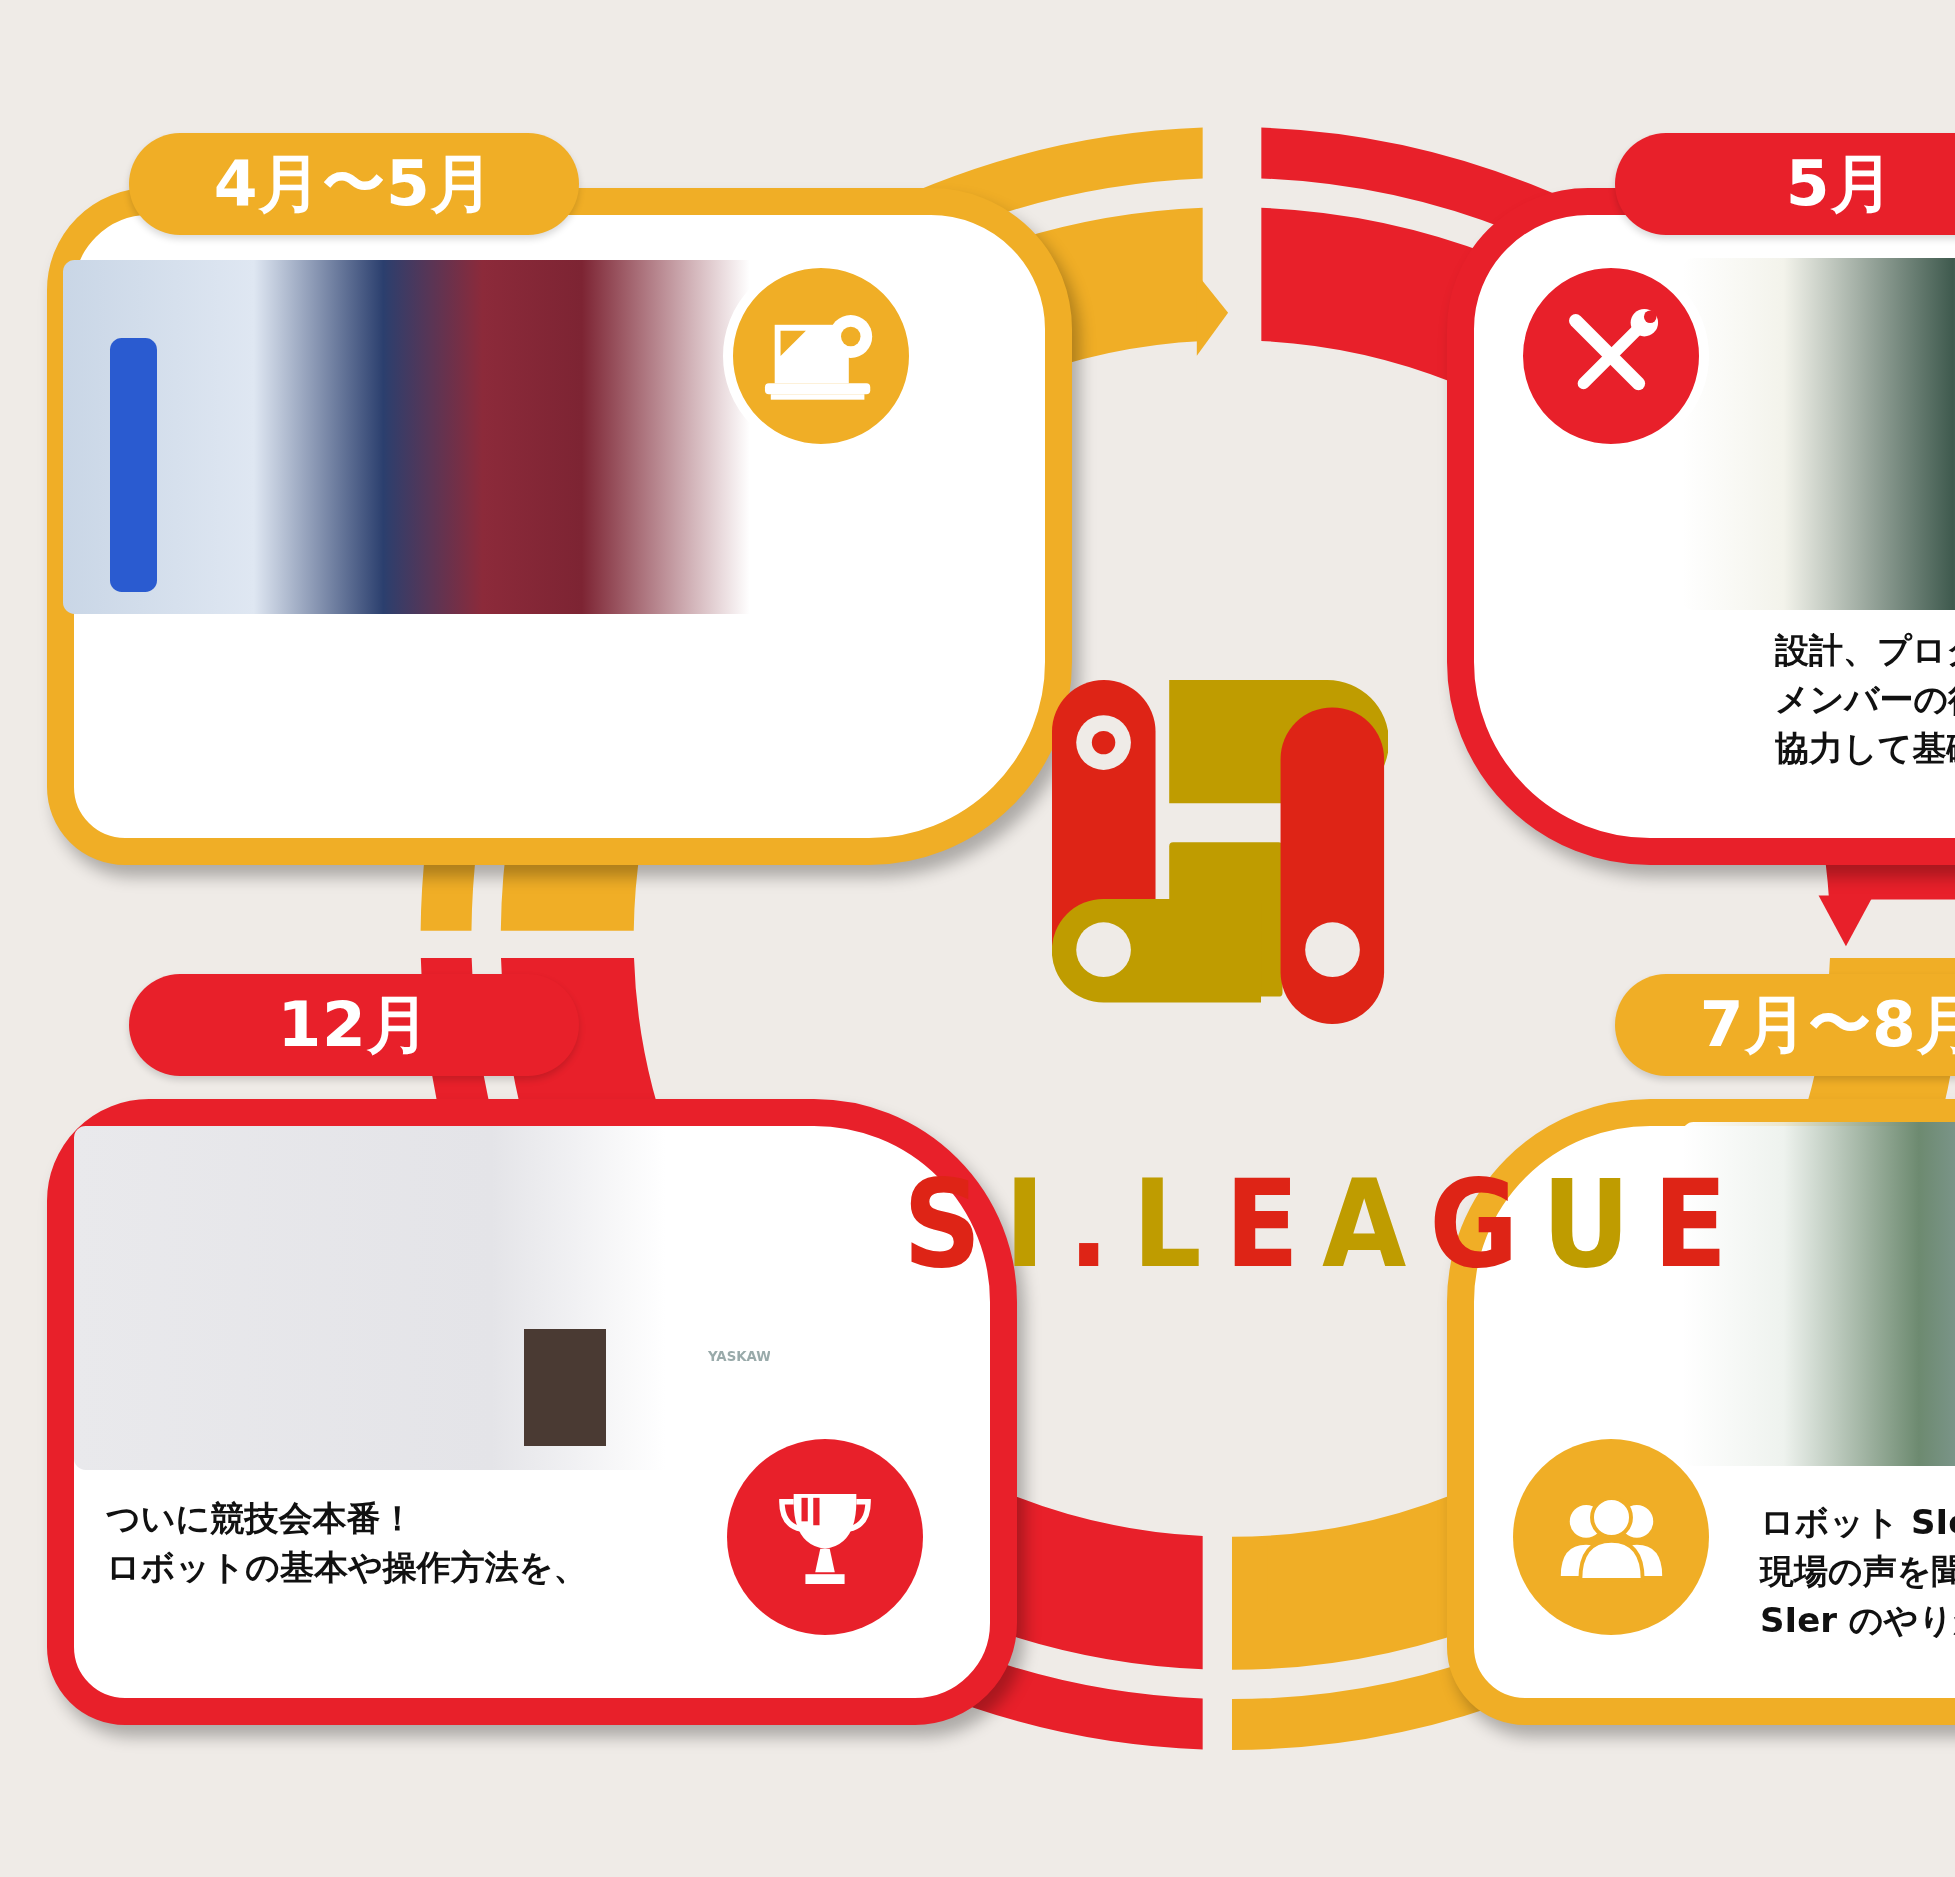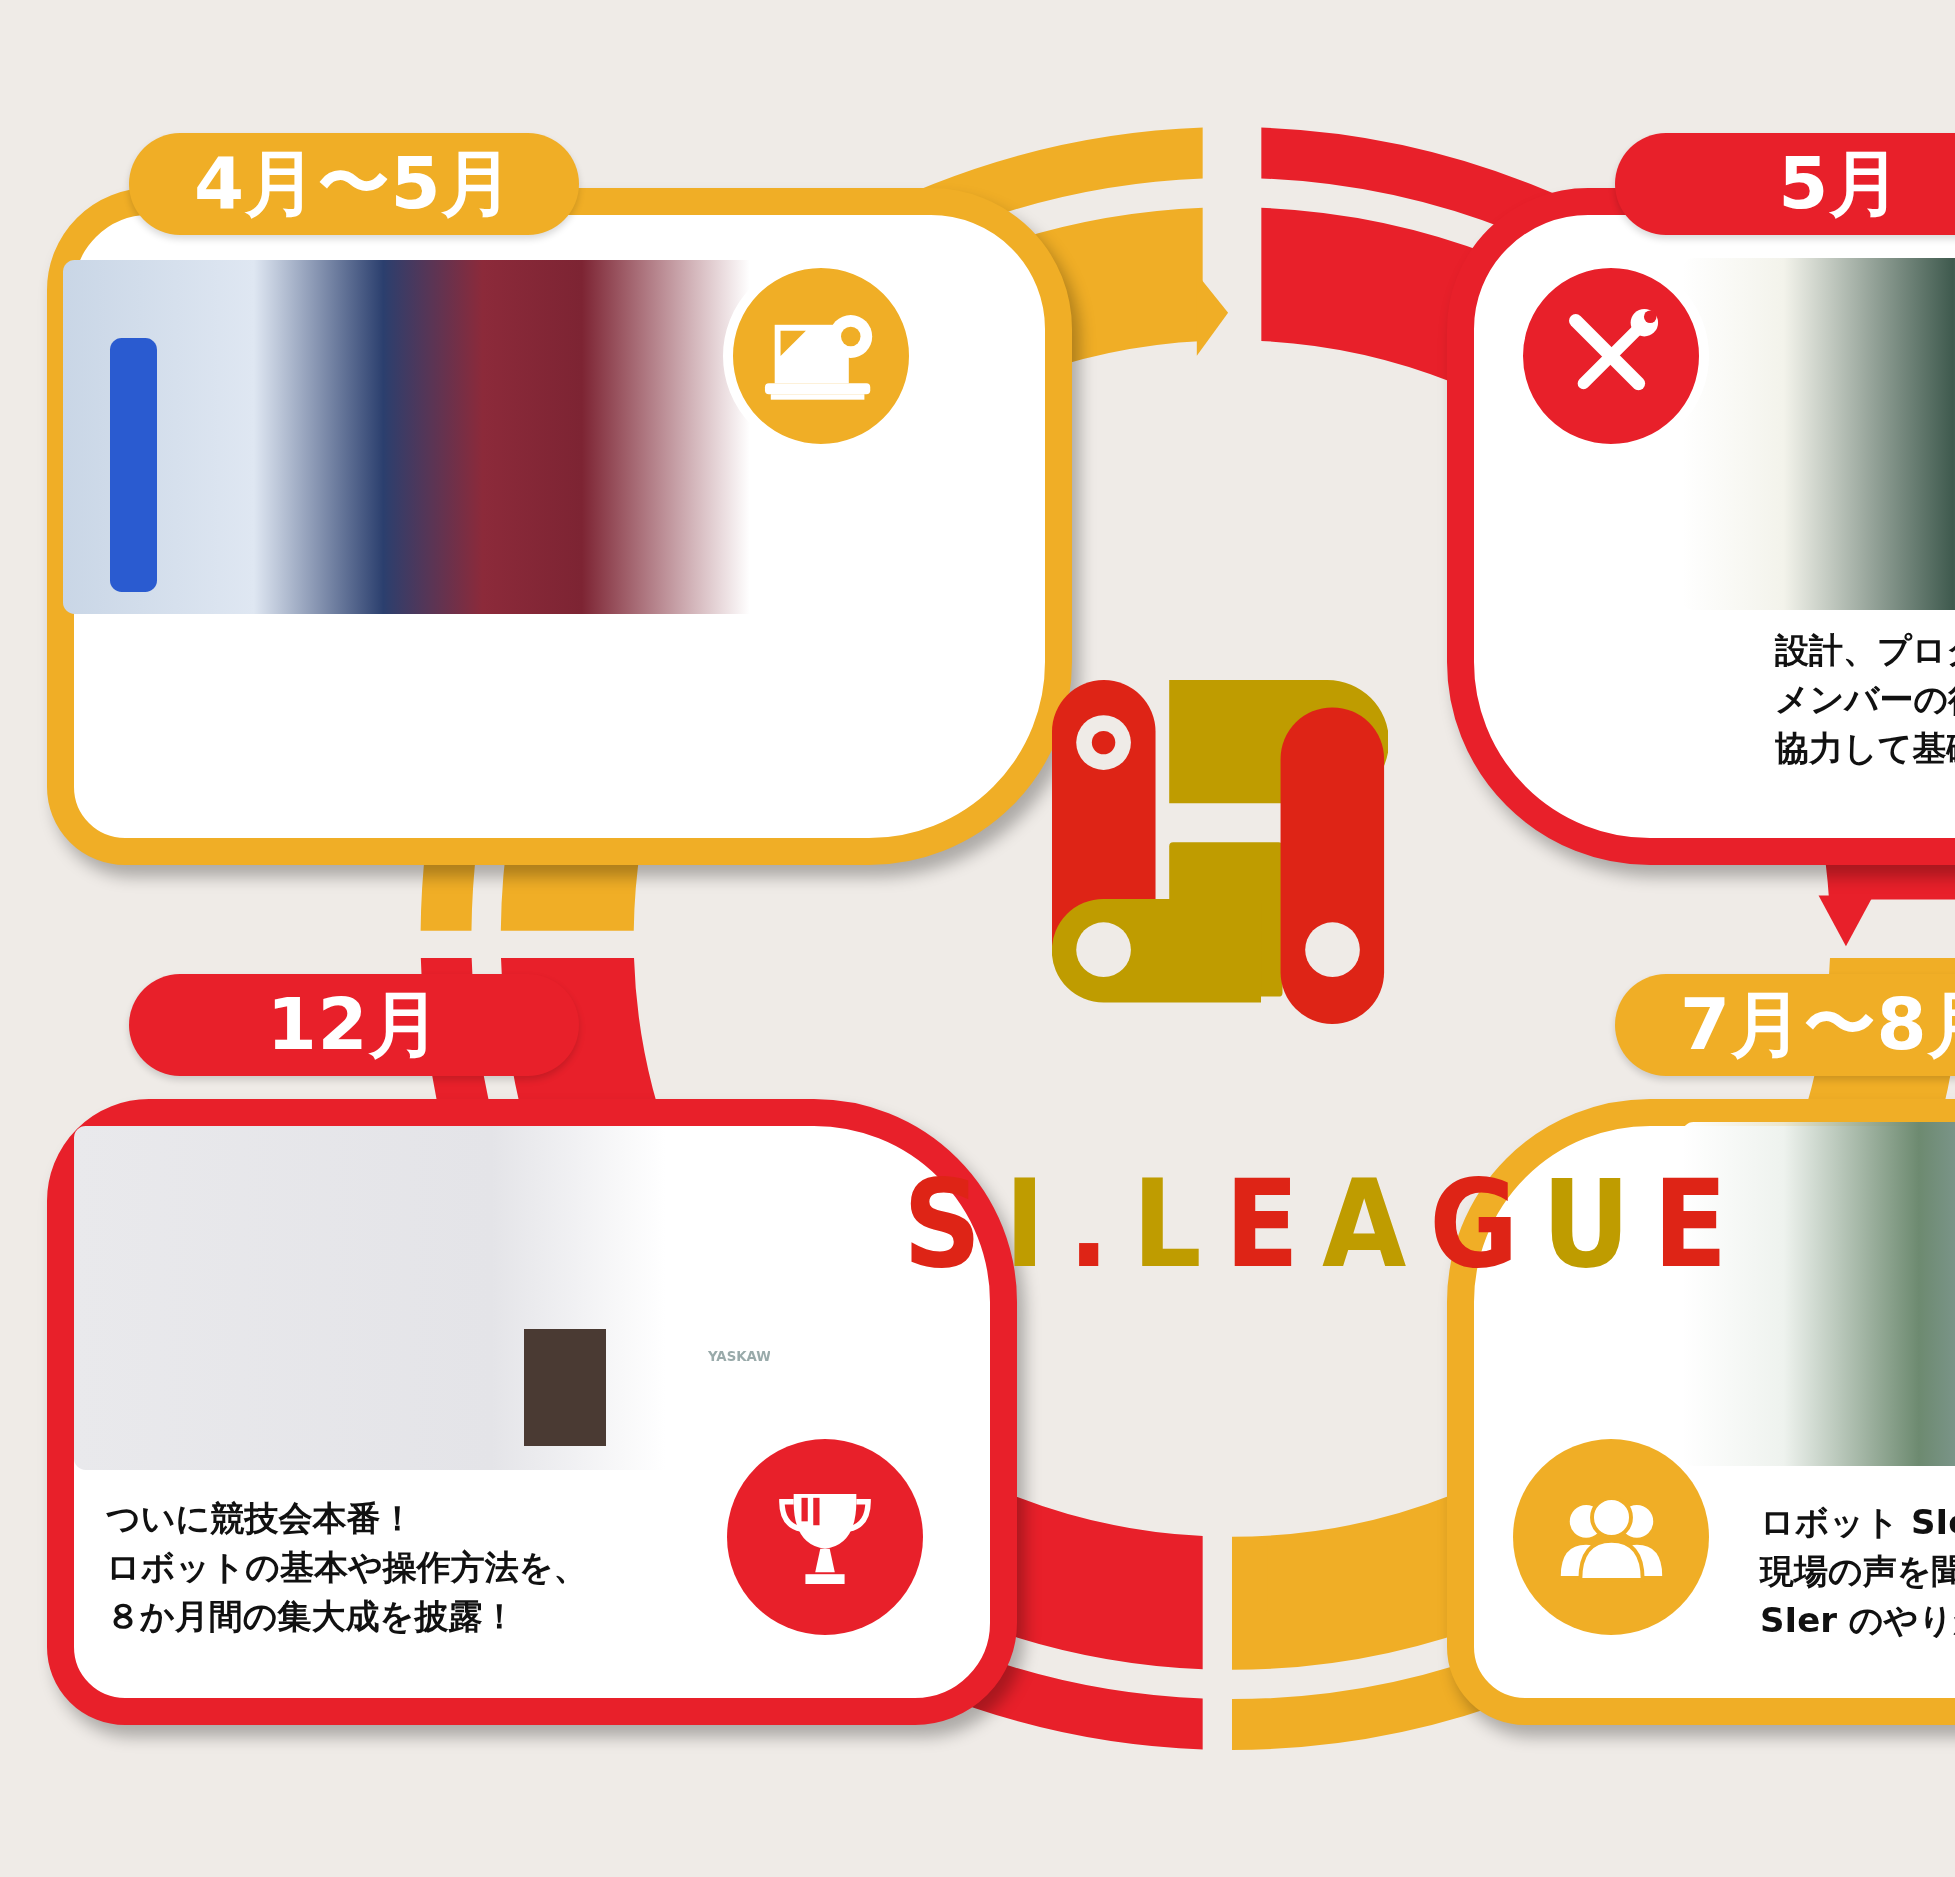--- a/index.html
+++ b/index.html
@@ -4,21 +4,21 @@
 <style>
   html, body { margin:0; padding:0; }
   body { width:2464px; height:1877px; background:#EFEBE7; position:relative; overflow:hidden;
          font-family:"DejaVu Sans", "Liberation Sans", sans-serif; }
   #ring { position:absolute; left:0; top:0; width:2464px; height:1877px; }
   .panel { position:absolute; background:#fff; border-style:solid; border-width:27px;
            box-shadow: 7.8px 11.7px 15.6px rgba(0,0,0,0.28); box-sizing:border-box; }
   .panel.gold { border-color:#F0AE26; }
   .panel.red { border-color:#E8202A; }
   .tab { position:absolute; height:102px; border-radius:51px; color:#fff; font-weight:bold;
-         font-size:72px; display:flex; align-items:center; justify-content:center;
+         font-size:63px; display:flex; align-items:center; justify-content:center;
          box-shadow: 0 3.9px 7.8px rgba(0,0,0,0.15); letter-spacing:0.8px; }
   .tab.gold { background:#F0AE26; }
   .tab.red { background:#E8202A; }
   .photo { position:absolute; border-radius:11.7px; overflow:hidden; }
   .desc { position:absolute; font-size:34px; font-weight:bold; color:#111; line-height:49px; white-space:nowrap; }
   .icon-circle { position:absolute; border-radius:50%; border:10.2px solid #fff; box-sizing:border-box;
                  display:flex; align-items:center; justify-content:center; }
   .icon-circle.gold { background:#F0AE26; }
   .icon-circle.red { background:#E8202A; }
   .logo-text { position:absolute; left:903px; top:1134px; font-family:"DejaVu Sans Condensed","DejaVu Sans", sans-serif;
@@ -138,21 +138,20 @@
     <rect x="90" y="30" width="16" height="70" fill="#E8202A"></rect>
     <path d="M40 40 H10 Q10 100 60 110" fill="none" stroke="#fff" stroke-width="14"></path>
     <path d="M200 40 H230 Q230 100 180 110" fill="none" stroke="#fff" stroke-width="14"></path>
     <polygon points="108,160 132,160 145,220 95,220" fill="#fff"></polygon>
     <rect x="70" y="225" width="100" height="25" fill="#fff"></rect>
   </svg>
 </div>
 <div class="desc" style="left:106px; top:1494px;">
   <div>ついに競技会本番！</div>
   <div>ロボットの基本や操作方法を、</div>
-  <div>８か月間の集大成を披露！</div>
 </div>
 
 <svg style="position:absolute;left:1052px;top:680px;" width="336" height="344" viewBox="0 0 860 880">
 
   <rect x="0" y="0" width="265" height="810" rx="132" fill="#DE2416"></rect>
   <circle cx="132" cy="160" r="70" fill="#EFEBE7"></circle>
   <circle cx="132" cy="160" r="30" fill="#DE2416"></circle>
 
   <path d="M260 0 H705 A132 132 0 0 1 705 315 H300 V0 Z" fill="#BF9C00"></path>
   <circle cx="705" cy="160" r="70" fill="#EFEBE7"></circle>

